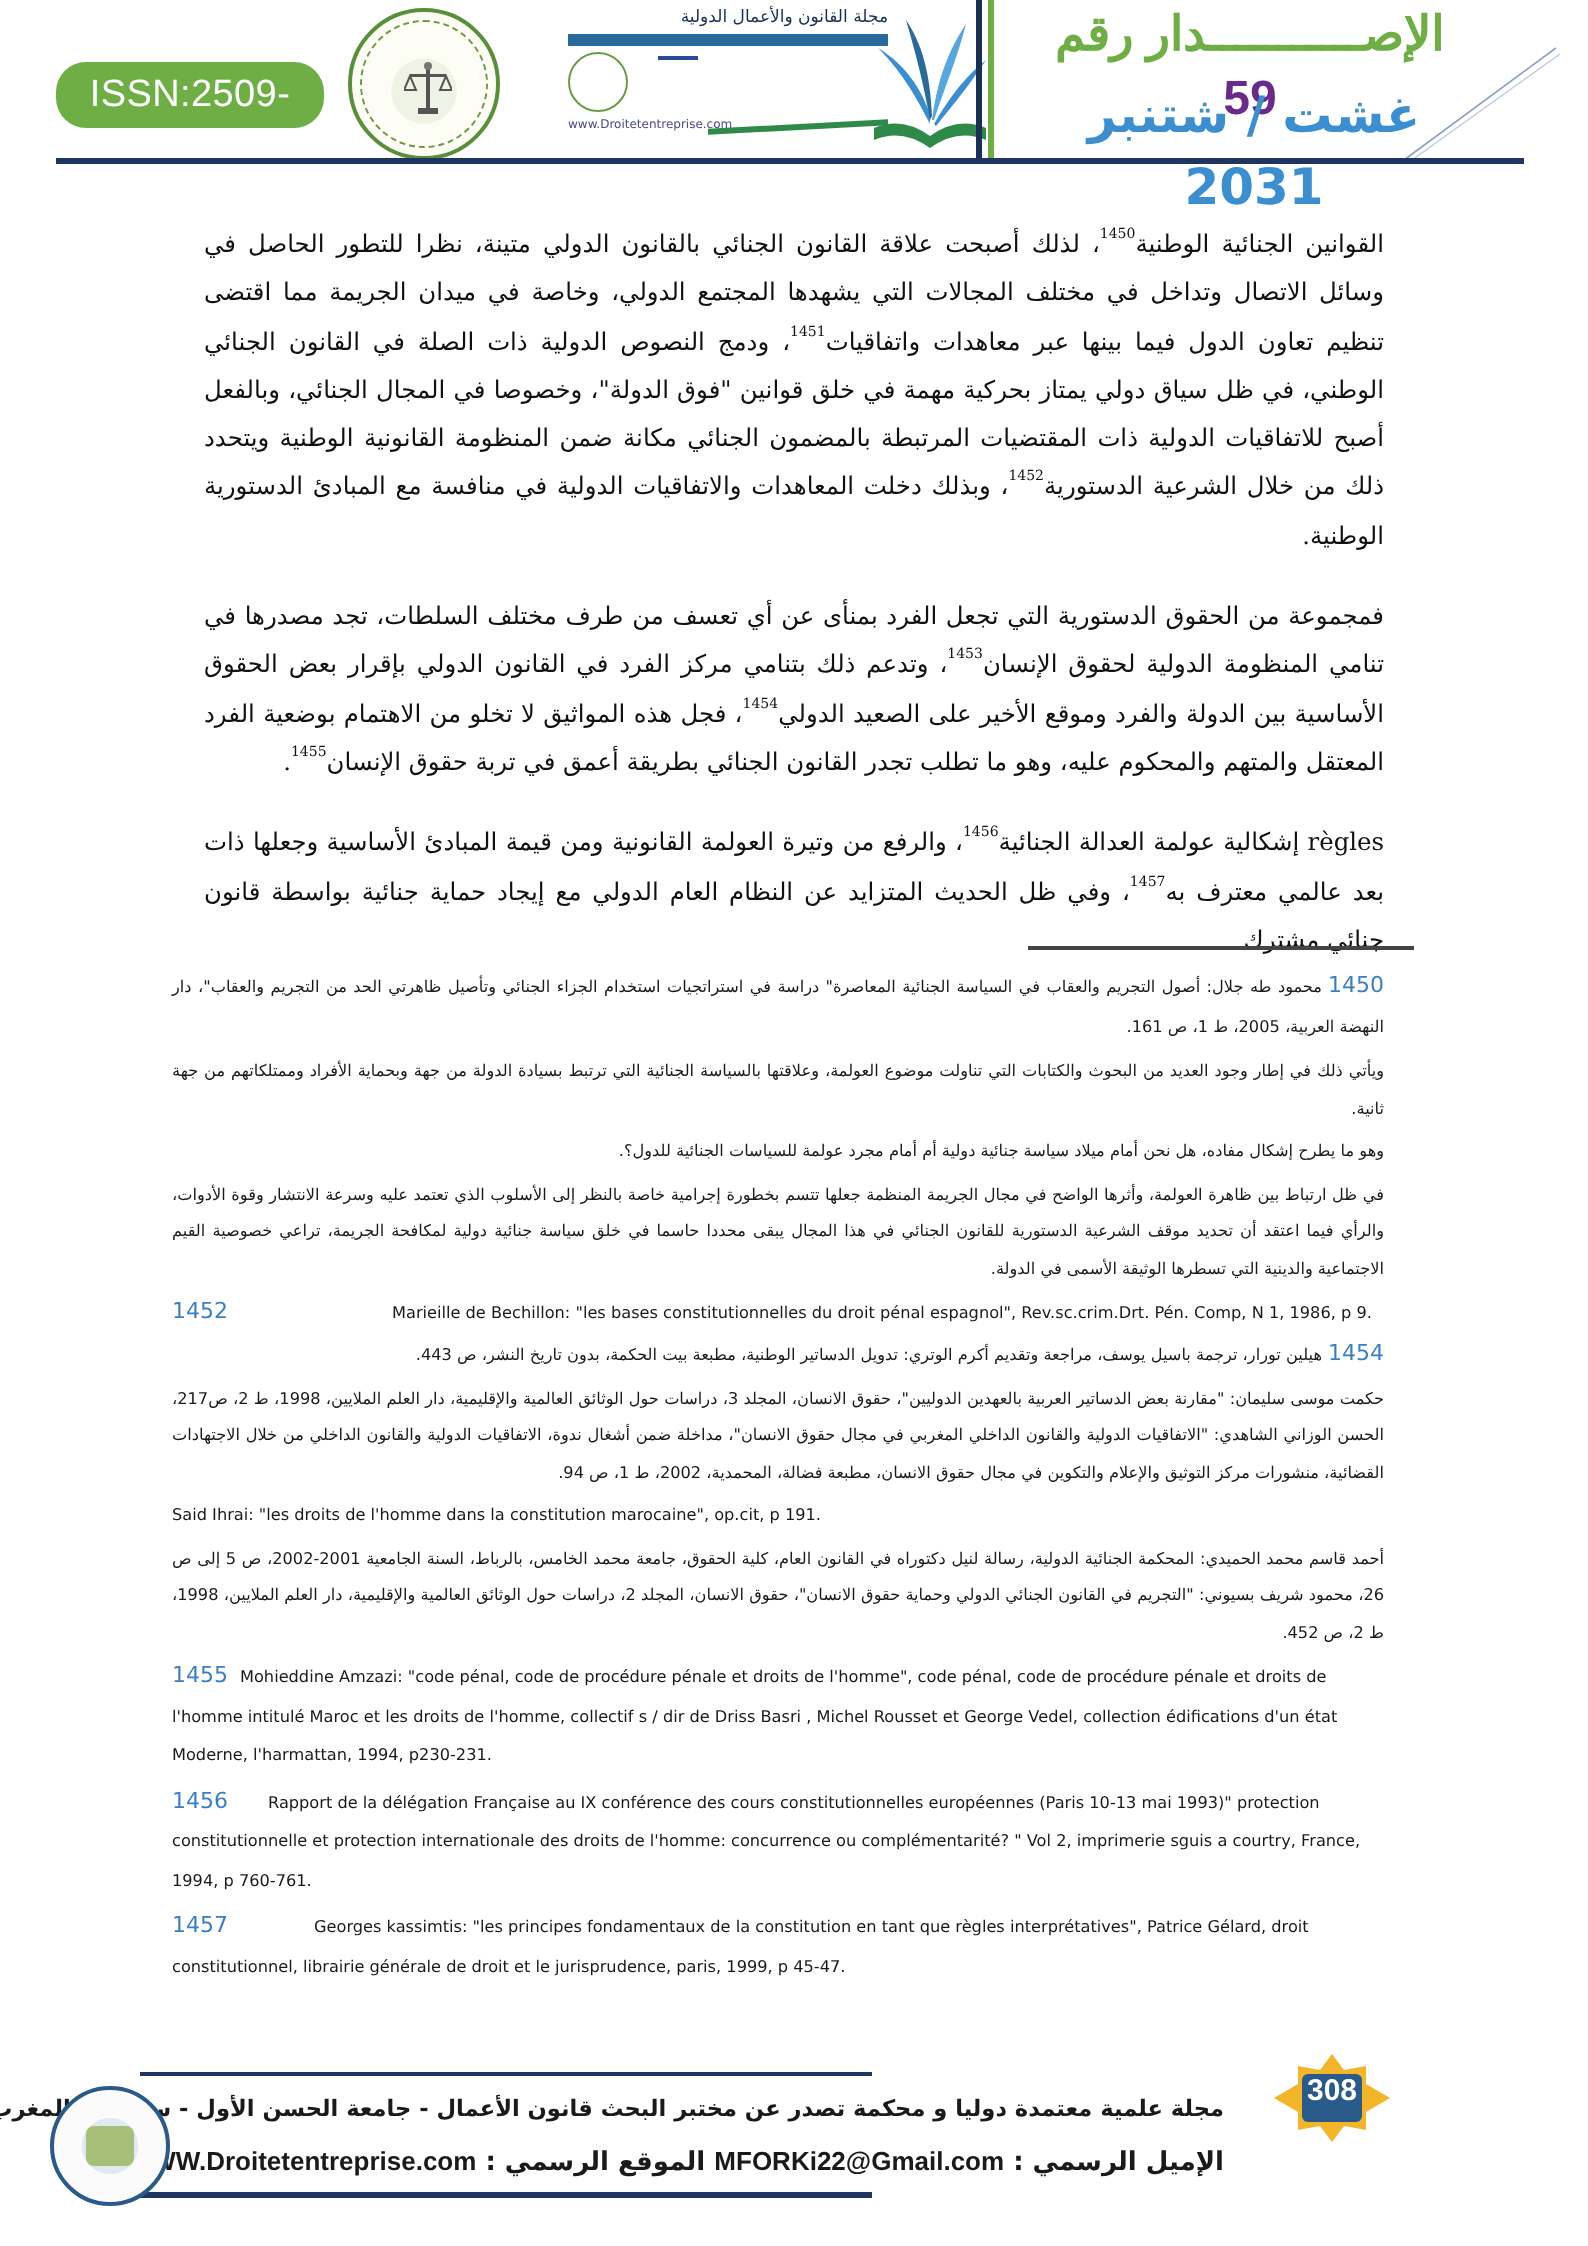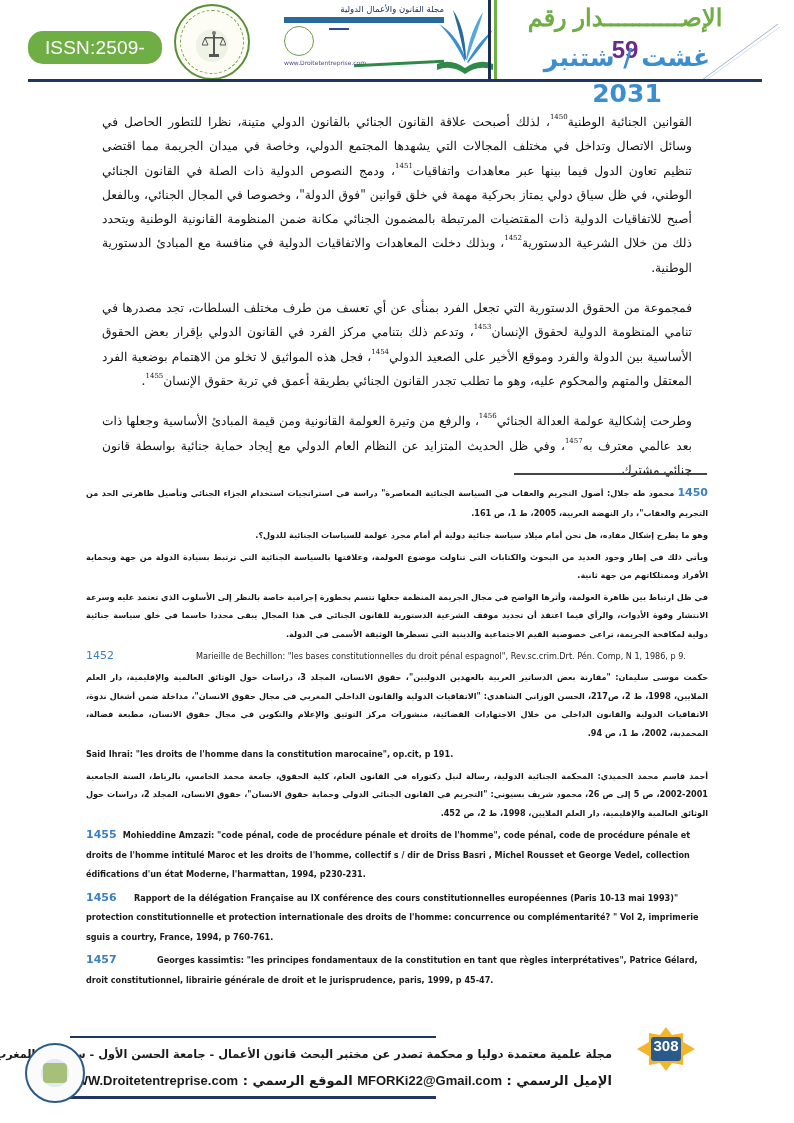--- a/index.html
+++ b/index.html
@@ -30,21 +30,21 @@
 
   
   .body-text { position:absolute; left:86px; top:94px; width:622px; direction:rtl; text-align:justify; font-family:"DejaVu Serif", serif; font-size:12.2px; line-height:24.3px; color:#111; }
   .body-text p { margin:16px; }
   .body-text sup { font-size:7px; line-height:0; vertical-align:7px; }
 
   .fn-rule { position:absolute; left:514px; top:473px; width:193px; height:2px; background:#444; }
 
   
   .footnotes { position:absolute; left:86px; top:483px; width:622px; direction:rtl; text-align:justify; font-family:"DejaVu Sans", sans-serif; font-size:8.1px; color:#1a1a1a; }
-  .fn { margin:0 0 3px 0; line-height:19.5px;font-weight:bold; }
+  .fn { margin:0 16px 3px 0; line-height:19.5px; }
   .fn .fnum { color:#3b7fc4; font-size:11px; margin-left:3px; }
   .fn-ltr { direction:ltr; text-align:left; }
   .fn-ltr .fnum { margin-left:0; margin-right:6px; }
   .fn.tight { line-height:18.5px; }
   .fn-1452 { direction:ltr; text-align:left; line-height:19px; margin:0 0 2px 0; }
   .fn-1452 .fnum { display:inline-block; width:110px; color:#3b7fc4; font-size:11px; }
   .fn-1456 .fnum, .fn-1457 .fnum { display:inline-block; width:42px; }
   .fn-1457 .fnum { width:65px; }
 
   
@@ -111,32 +111,33 @@
 </div>
 
 <div class="body-text">
   <p>
     <span>القوانين الجنائية الوطنية</span><sup>1450</sup><span>، لذلك أصبحت علاقة القانون الجنائي بالقانون الدولي متينة، نظرا للتطور الحاصل في وسائل الاتصال وتداخل في مختلف المجالات التي يشهدها المجتمع الدولي، وخاصة في ميدان الجريمة مما اقتضى تنظيم تعاون الدول فيما بينها عبر معاهدات واتفاقيات</span><sup>1451</sup><span>، ودمج النصوص الدولية ذات الصلة في القانون الجنائي الوطني، في ظل سياق دولي يمتاز بحركية مهمة في خلق قوانين "فوق الدولة"، وخصوصا في المجال الجنائي، وبالفعل أصبح للاتفاقيات الدولية ذات المقتضيات المرتبطة بالمضمون الجنائي مكانة ضمن المنظومة القانونية الوطنية ويتحدد ذلك من خلال الشرعية الدستورية</span><sup>1452</sup><span>، وبذلك دخلت المعاهدات والاتفاقيات الدولية في منافسة مع المبادئ الدستورية الوطنية.</span>
   </p>
   <p>
     <span>فمجموعة من الحقوق الدستورية التي تجعل الفرد بمنأى عن أي تعسف من طرف مختلف السلطات، تجد مصدرها في تنامي المنظومة الدولية لحقوق الإنسان</span><sup>1453</sup><span>، وتدعم ذلك بتنامي مركز الفرد في القانون الدولي بإقرار بعض الحقوق الأساسية بين الدولة والفرد وموقع الأخير على الصعيد الدولي</span><sup>1454</sup><span>،  فجل هذه المواثيق لا تخلو من الاهتمام بوضعية الفرد المعتقل والمتهم والمحكوم عليه، وهو ما تطلب تجدر القانون الجنائي بطريقة أعمق في تربة حقوق الإنسان</span><sup>1455</sup><span>.</span>
   </p>
   <p>
-    <span>وطرحت إشكالية عولمة العدالة الجنائي</span><sup>1456</sup><span>، والرفع من وتيرة العولمة القانونية ومن قيمة المبادئ الأساسية وجعلها ذات بعد عالمي معترف به</span><sup>1457</sup><span>، وفي ظل الحديث المتزايد عن النظام العام الدولي مع إيجاد حماية جنائية بواسطة قانون جنائي مشترك</span>
+    <span>règles إشكالية عولمة العدالة الجنائية</span><sup>1456</sup><span>، والرفع من وتيرة العولمة القانونية ومن قيمة المبادئ الأساسية وجعلها ذات بعد عالمي معترف به</span><sup>1457</sup><span>، وفي ظل الحديث المتزايد عن النظام العام الدولي مع إيجاد حماية جنائية بواسطة قانون جنائي مشترك</span>
   </p>
 </div>
 
 <div class="fn-rule"></div>
 
 <div class="footnotes">
   <p class="fn"><span class="fnum">1450</span><span>محمود طه جلال: أصول التجريم والعقاب في السياسة الجنائية المعاصرة" دراسة في استراتجيات استخدام الجزاء الجنائي وتأصيل ظاهرتي الحد من التجريم والعقاب"، دار النهضة العربية، 2005، ط 1، ص 161.</span></p>
+  <p class="fn tight"><span>ويأتي ذلك في إطار وجود العديد من البحوث والكتابات التي تناولت موضوع العولمة، وعلاقتها بالسياسة الجنائية التي ترتبط بسيادة الدولة من جهة وبحماية الأفراد وممتلكاتهم من جهة ثانية.</span></p>
   <p class="fn tight"><span>وهو ما يطرح إشكال مفاده، هل نحن أمام ميلاد سياسة جنائية دولية أم أمام مجرد عولمة للسياسات الجنائية للدول؟.</span></p>
-  <p class="fn tight"><span>ويأتي ذلك في إطار وجود العديد من البحوث والكتابات التي تناولت موضوع العولمة، وعلاقتها بالسياسة الجنائية التي ترتبط بسيادة الدولة من جهة وبحماية الأفراد وممتلكاتهم من جهة ثانية.</span></p>
   <p class="fn tight"><span>في ظل ارتباط بين ظاهرة العولمة، وأثرها الواضح في مجال الجريمة المنظمة جعلها تتسم بخطورة إجرامية خاصة بالنظر إلى الأسلوب الذي تعتمد عليه وسرعة الانتشار وقوة الأدوات، والرأي فيما اعتقد أن تحديد موقف الشرعية الدستورية للقانون الجنائي في هذا المجال يبقى محددا حاسما في خلق سياسة جنائية دولية لمكافحة الجريمة، تراعي خصوصية القيم الاجتماعية والدينية التي تسطرها الوثيقة الأسمى في الدولة.</span></p>
   <p class="fn-1452"><span class="fnum">1452</span><span>Marieille de Bechillon: "les bases constitutionnelles du droit pénal espagnol", Rev.sc.crim.Drt. Pén. Comp, N 1, 1986, p 9.</span></p>
+  <p class="fn tight"><span class="fnum">1454</span><span>هيلين تورار، ترجمة باسيل يوسف، مراجعة وتقديم أكرم الوتري: تدويل الدساتير الوطنية، مطبعة  بيت الحكمة، بدون تاريخ النشر، ص 443.</span></p>
   <p class="fn tight"><span>حكمت موسى سليمان: "مقارنة بعض الدساتير العربية بالعهدين الدوليين"، حقوق الانسان، المجلد 3، دراسات حول الوثائق العالمية والإقليمية، دار العلم الملايين، 1998، ط 2، ص217، الحسن الوزاني الشاهدي: "الاتفاقيات الدولية والقانون الداخلي المغربي في مجال حقوق الانسان"، مداخلة ضمن أشغال ندوة، الاتفاقيات الدولية والقانون الداخلي من خلال الاجتهادات القضائية، منشورات مركز التوثيق والإعلام والتكوين في مجال حقوق الانسان، مطبعة فضالة، المحمدية، 2002، ط 1، ص 94.</span></p>
   <p class="fn tight fn-ltr"><span>Said Ihrai: "les droits de l'homme dans la constitution marocaine", op.cit, p 191.</span></p>
   <p class="fn tight"><span>أحمد قاسم محمد الحميدي: المحكمة الجنائية الدولية، رسالة لنيل دكتوراه  في القانون العام، كلية الحقوق، جامعة محمد الخامس، بالرباط، السنة الجامعية 2001-2002، ص 5 إلى ص 26، محمود شريف بسيوني: "التجريم في القانون الجنائي الدولي وحماية حقوق الانسان"، حقوق الانسان، المجلد 2، دراسات حول الوثائق العالمية والإقليمية، دار العلم الملايين، 1998، ط 2، ص 452.</span></p>
   <p class="fn fn-ltr"><span class="fnum">1455</span><span>Mohieddine Amzazi: "code pénal, code de procédure pénale et droits de l'homme", code pénal, code de procédure pénale et droits de l'homme intitulé Maroc et les droits de l'homme, collectif s / dir de Driss Basri , Michel Rousset et George Vedel, collection édifications d'un état Moderne, l'harmattan, 1994, p230-231.</span></p>
   <p class="fn fn-ltr fn-1456"><span class="fnum">1456</span><span>Rapport de la délégation Française au IX conférence des cours constitutionnelles européennes (Paris 10-13 mai  1993)" protection constitutionnelle et protection internationale des droits de l'homme: concurrence ou complémentarité? " Vol 2, imprimerie sguis a courtry, France, 1994, p 760-761.</span></p>
   <p class="fn fn-ltr fn-1457"><span class="fnum">1457</span><span>Georges kassimtis: "les principes fondamentaux de la constitution en tant que règles interprétatives", Patrice Gélard, droit constitutionnel, librairie générale de droit et le jurisprudence, paris, 1999, p 45-47.</span></p>
 </div>
 
 <div class="page-badge">
   <svg width="58" height="44" viewBox="0 0 58 44">

